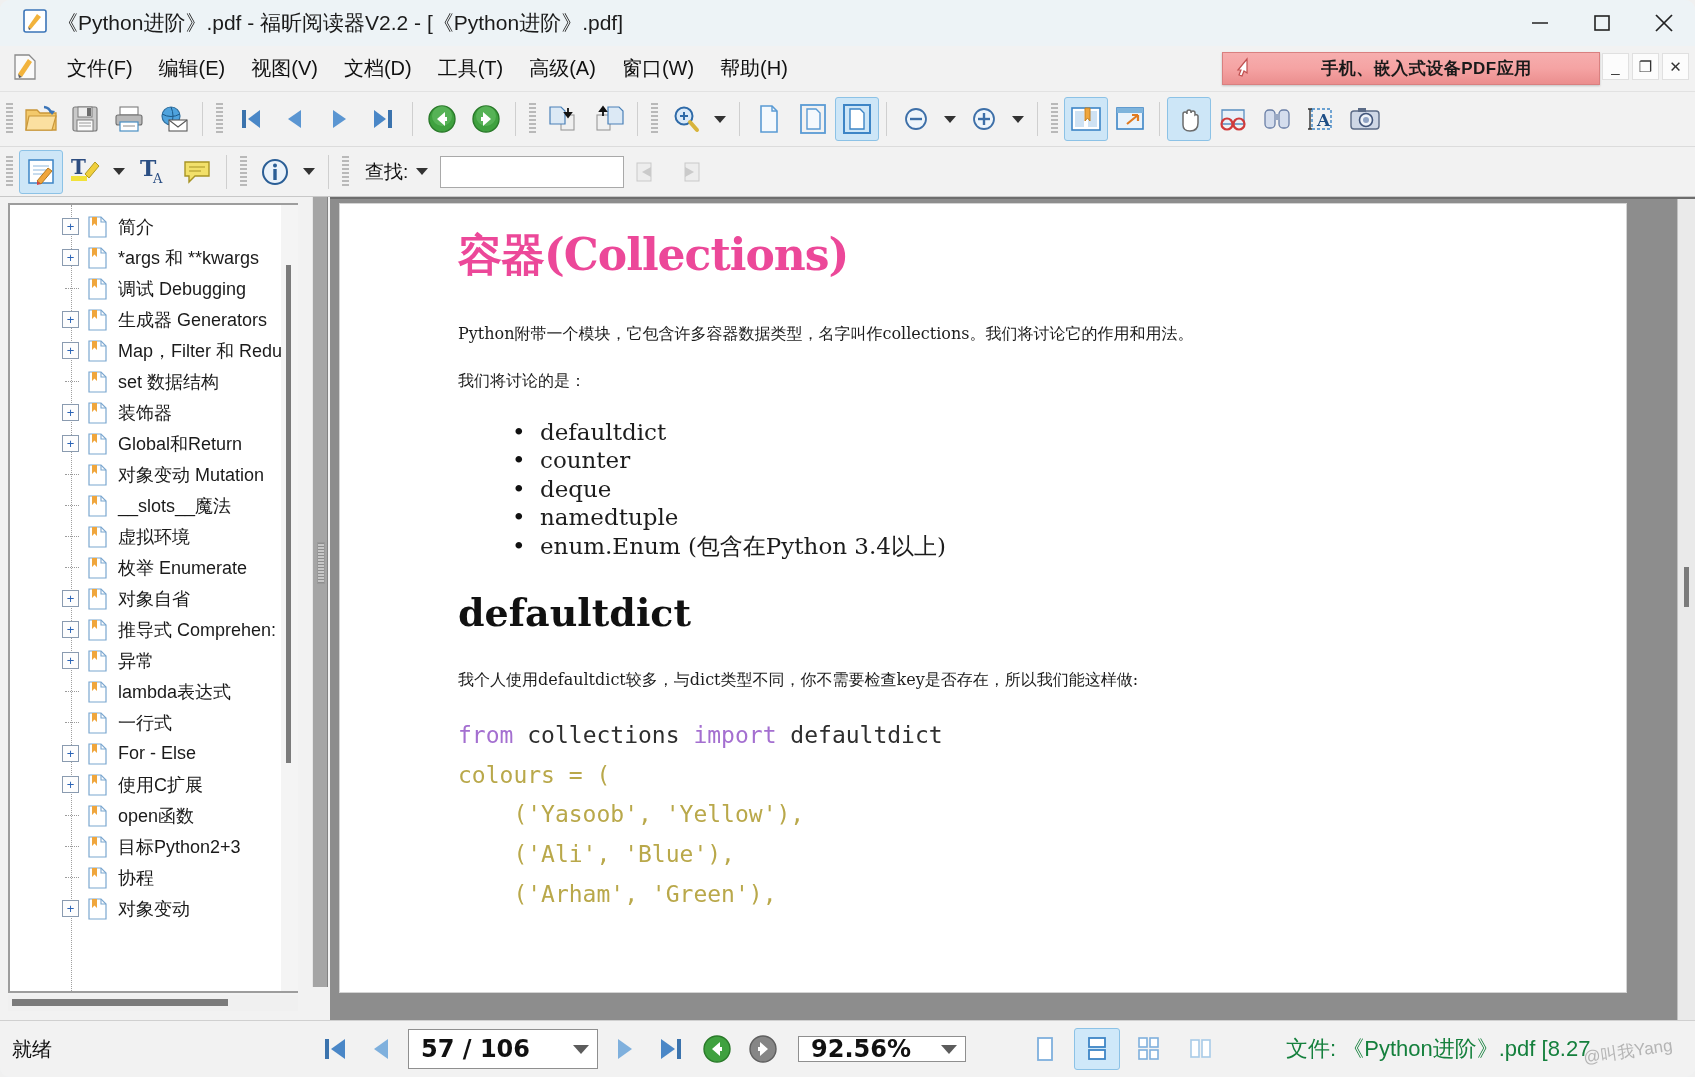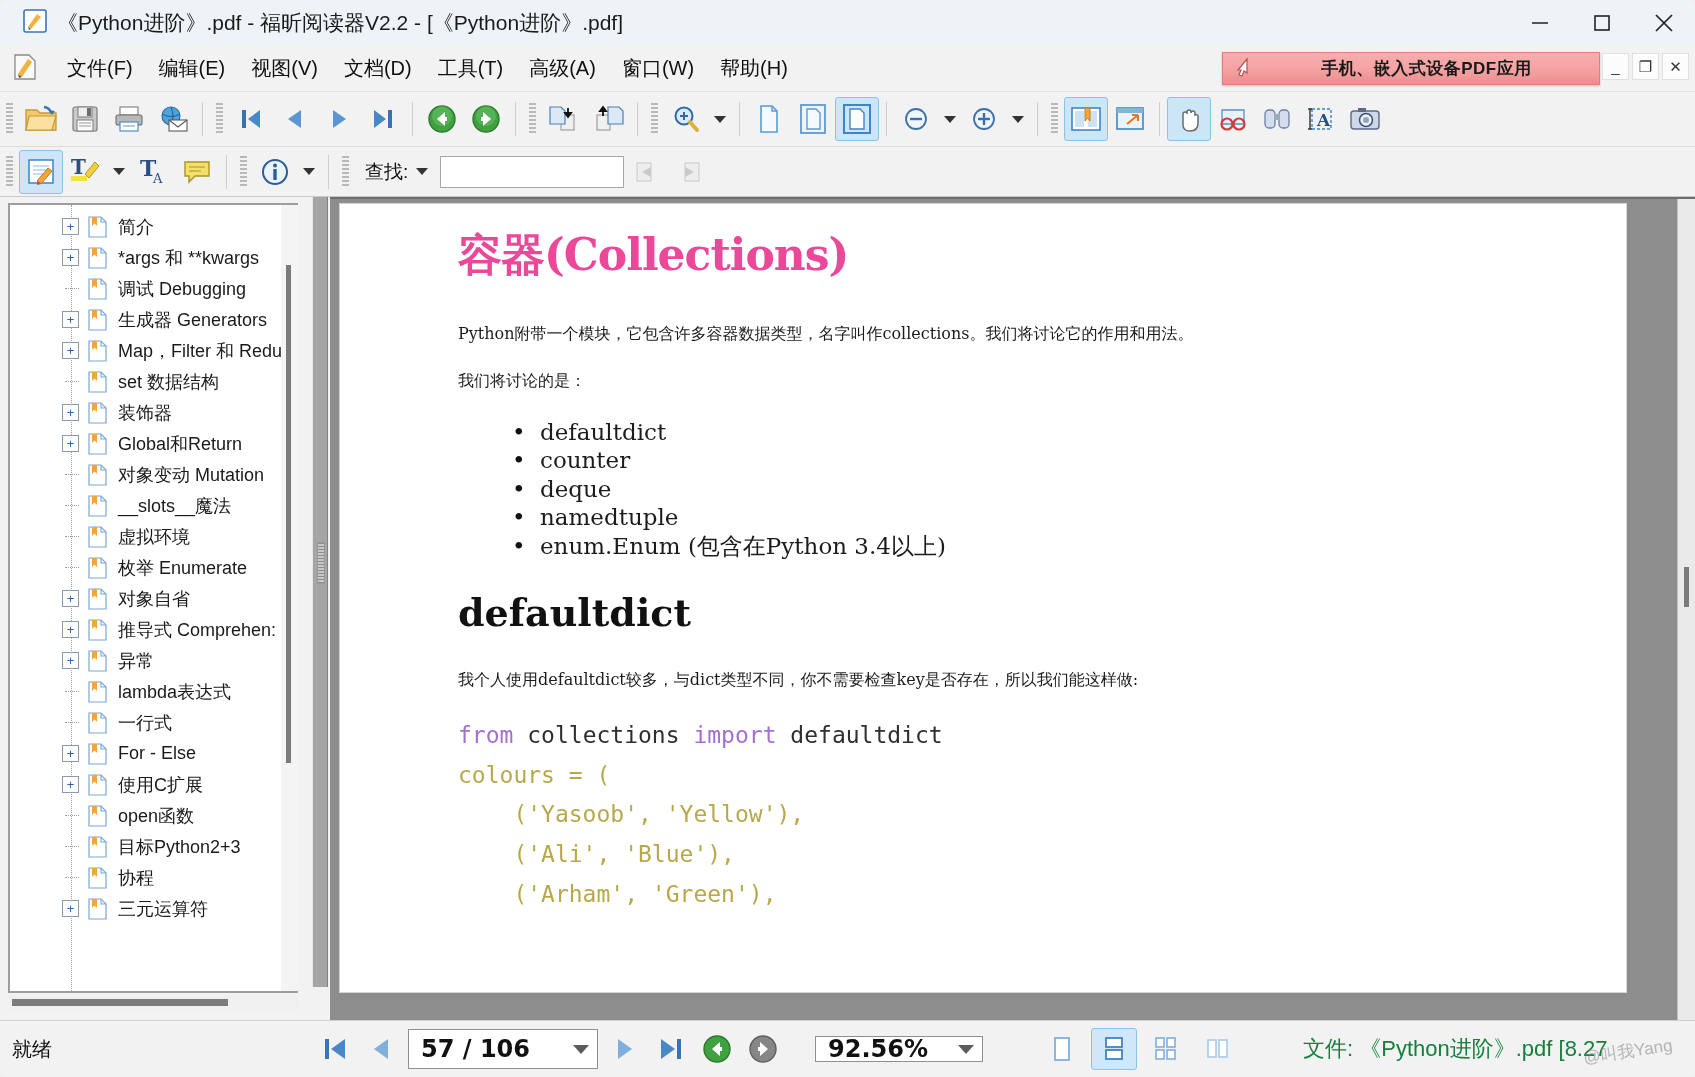--- a/index.html
+++ b/index.html
@@ -138,21 +138,21 @@
   .sb-nav { display:flex; align-items:center;justify-content:flex-end; }
   .sbtn { width:46px; height:44px; display:flex; align-items:center;
           justify-content:center; }
   .pagebox { width:190px; height:40px; background:#fff; border:1px solid #8f8f8f;
              display:flex; align-items:center; justify-content:space-between;
              padding:0 8px 0 12px; margin:0 4px; }
   .pagebox .val { font-size:24px; font-weight:bold; color:#111;
                   font-family:"DejaVu Sans", sans-serif; }
   .zoombox { width:168px; height:26px; background:#fff; border:1px solid #8f8f8f;
              display:flex; align-items:center; justify-content:space-between;
-             padding:0 8px 0 12px; margin-left:29px; }
+             padding:0 8px 0 12px; margin-left:12px; }
   .zoombox .val { font-size:24px; font-weight:bold; color:#111;
                   font-family:"DejaVu Sans", sans-serif; }
   .dd-caret { width:0;height:0;border-left:8px solid transparent;
               border-right:8px solid transparent;border-top:9px solid #5c5c5c; }
   .view-modes { display:flex; align-items:center; margin-left:56px; gap:6px; }
   .vm { width:46px; height:42px; display:flex; align-items:center;
         justify-content:center; border:1px solid transparent; border-radius:3px; }
   .vm.active { background:#cfe8f9; border:1px solid #8cc2e6; }
   .status-file { margin-left:62px; font-size:22px; color:#15803d; white-space:nowrap;
                  position:relative; }
@@ -721,21 +721,21 @@
                 </svg></span>
               <span class="tlabel">协程</span>
             </div>
             <div class="tnode">
               <span class="plus">+</span>
               <span class="bicon"><svg width="19" height="22" viewBox="0 0 19 22">
                   <path d="M1 1 h12 l5 5 v15 H1 Z" fill="#ffffff" stroke="#7ba7d0" stroke-width="1.2"></path>
                   <path d="M13 1 v5 h5" fill="none" stroke="#7ba7d0" stroke-width="1.1"></path>
                   <path d="M4 1 h5 v9 l-2.5 -2.5 l-2.5 2.5 Z" fill="#f0a63c"></path>
                 </svg></span>
-              <span class="tlabel">三元运算符</span>
+              <span class="tlabel">对象变动</span>
             </div>
           </div>
         <div class="sb-vscroll">
           <div class="sb-thumb"></div>
         </div>
       </div>
       <div class="sb-hscroll">
         <div class="sb-hthumb"></div>
       </div>
     </div>

